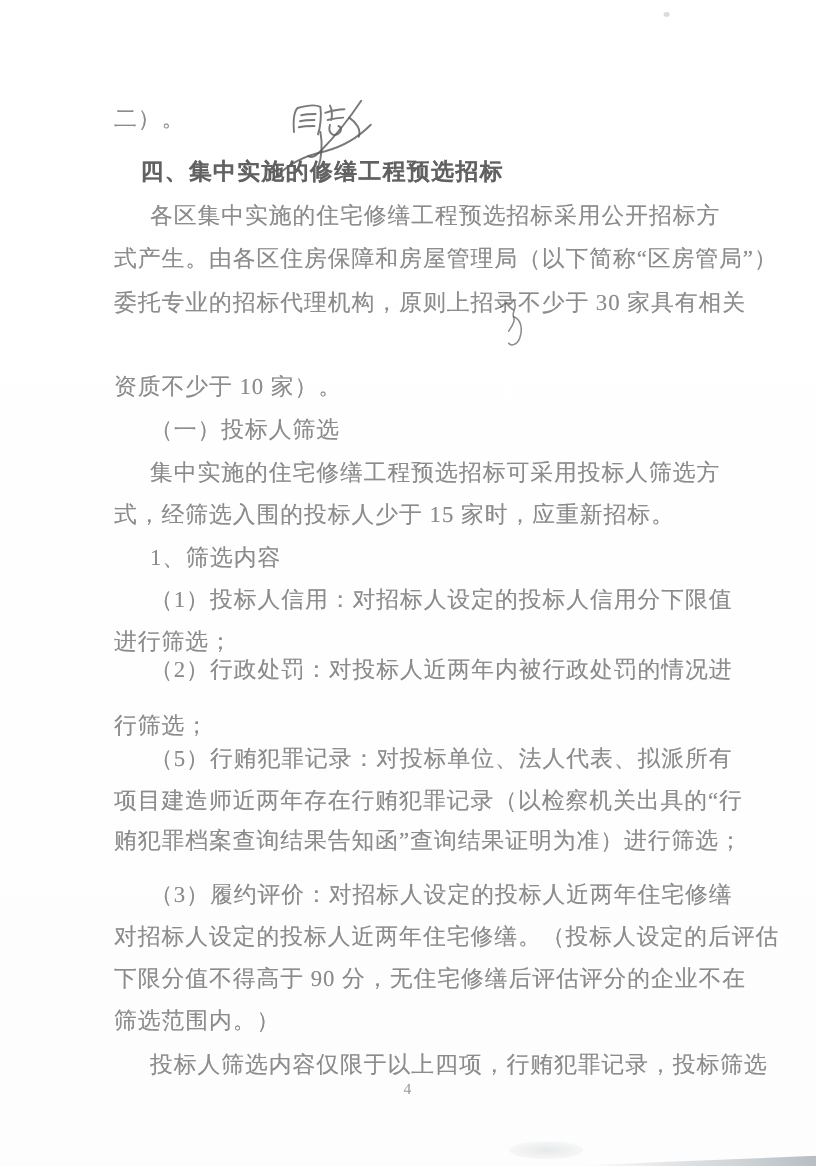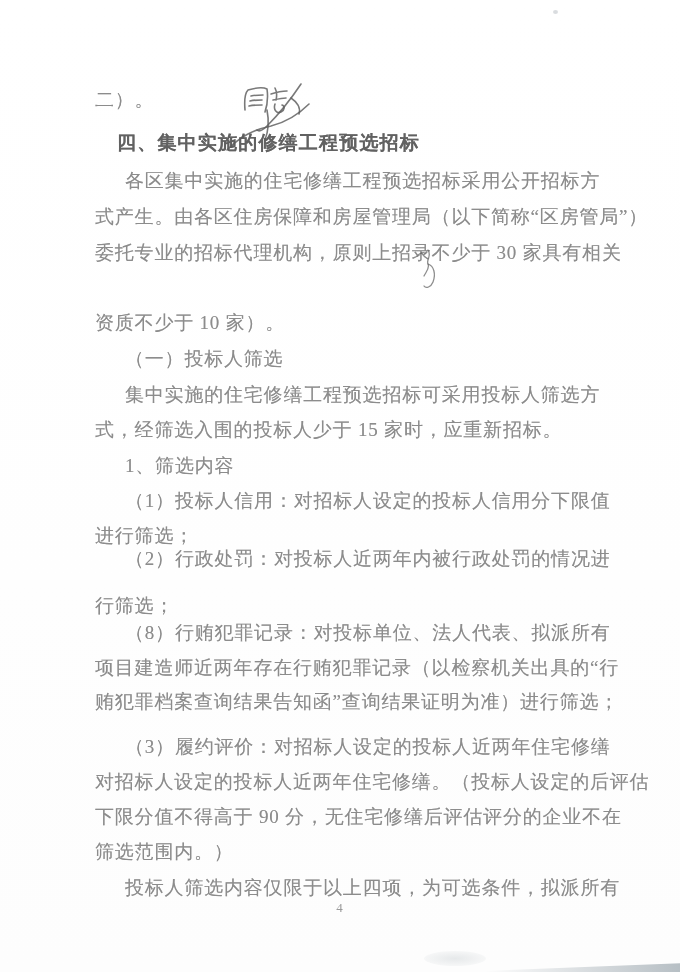--- a/index.html
+++ b/index.html
@@ -20,21 +20,21 @@
     width: 540px;
     white-space: nowrap;
     font-size: 19px;
     line-height: 24px;
     letter-spacing: 0.8px;
     color: #8c8c8c;
     text-shadow: 0 0 0.4px rgba(140,140,140,0.5);
   }
   .indent { padding-left: 30px; }
   .heading {
-    font-family: Liberation Mono, monospace;
+    font-family: Liberation Sans, sans-serif;
     font-weight: 700;
     color: #616161;
     letter-spacing: 1.2px;
     padding-left: 22px;
     text-shadow: 0 0 0.5px rgba(90,90,90,0.6);
   }
   .footer-pagenum {
     position: absolute;
     top: 900px; left: 0;
     width: 680px;
@@ -91,28 +91,28 @@
   <div class="line" style="top:241px">委托专业的招标代理机构，原则上招录不少于 30 家具有相关</div>
   <div class="line" style="top:311px">资质不少于 10 家）。</div>
   <div class="line indent" style="top:383px">集中实施的住宅修缮工程预选招标可采用投标人筛选方</div>
   <div class="line indent" style="top:347px">（一）投标人筛选</div>
   <div class="line" style="top:418px">式，经筛选入围的投标人少于 15 家时，应重新招标。</div>
   <div class="line indent" style="top:454px">1、筛选内容</div>
   <div class="line indent" style="top:489px">（1）投标人信用：对招标人设定的投标人信用分下限值</div>
   <div class="line" style="top:524px">进行筛选；</div>
   <div class="line indent" style="top:547px">（2）行政处罚：对投标人近两年内被行政处罚的情况进</div>
   <div class="line" style="top:594px">行筛选；</div>
-  <div class="line indent" style="top:621px">（8）行贿犯罪记录：对投标单位、法人代表、拟派所有</div>
+  <div class="line indent" style="top:621px">（5）行贿犯罪记录：对投标单位、法人代表、拟派所有</div>
   <div class="line" style="top:656px">项目建造师近两年存在行贿犯罪记录（以检察机关出具的“行</div>
   <div class="line" style="top:690px">贿犯罪档案查询结果告知函”查询结果证明为准）进行筛选；</div>
   <div class="line indent" style="top:735px">（3）履约评价：对招标人设定的投标人近两年住宅修缮</div>
   <div class="line" style="top:770px">对招标人设定的投标人近两年住宅修缮。（投标人设定的后评估</div>
   <div class="line" style="top:805px">下限分值不得高于 90 分，无住宅修缮后评估评分的企业不在</div>
   <div class="line" style="top:840px">筛选范围内。）</div>
-  <div class="line indent" style="top:876px">投标人筛选内容仅限于以上四项，为可选条件，拟派所有</div>
+  <div class="line indent" style="top:876px">投标人筛选内容仅限于以上四项，行贿犯罪记录，投标筛选</div>
 
   <div class="footer-pagenum">4</div>
 
   <div class="hand-note">
     <svg width="110" height="78" viewBox="0 0 110 78">
       <path d="M30,30 C29,18 31,12 33,10 C40,8 48,7 52,9 C53,16 52,26 50,32"></path>
       <path d="M36,16 C40,15 45,15 48,15 M35,21 C39,20 44,20 47,20 M34,26 C38,25 43,25 47,25"></path>
       <path d="M60,8 C62,12 62,16 61,20 M56,14 C62,12 68,11 72,11 M58,20 C63,19 68,18 71,18 M60,24 C58,30 62,34 66,32 C70,30 70,26 67,25"></path>
       <path d="M86,4 C78,16 64,34 52,46 C48,50 44,52 42,50"></path>
       <path d="M12,70 C26,56 38,50 56,46 C72,42 84,34 94,24"></path>

